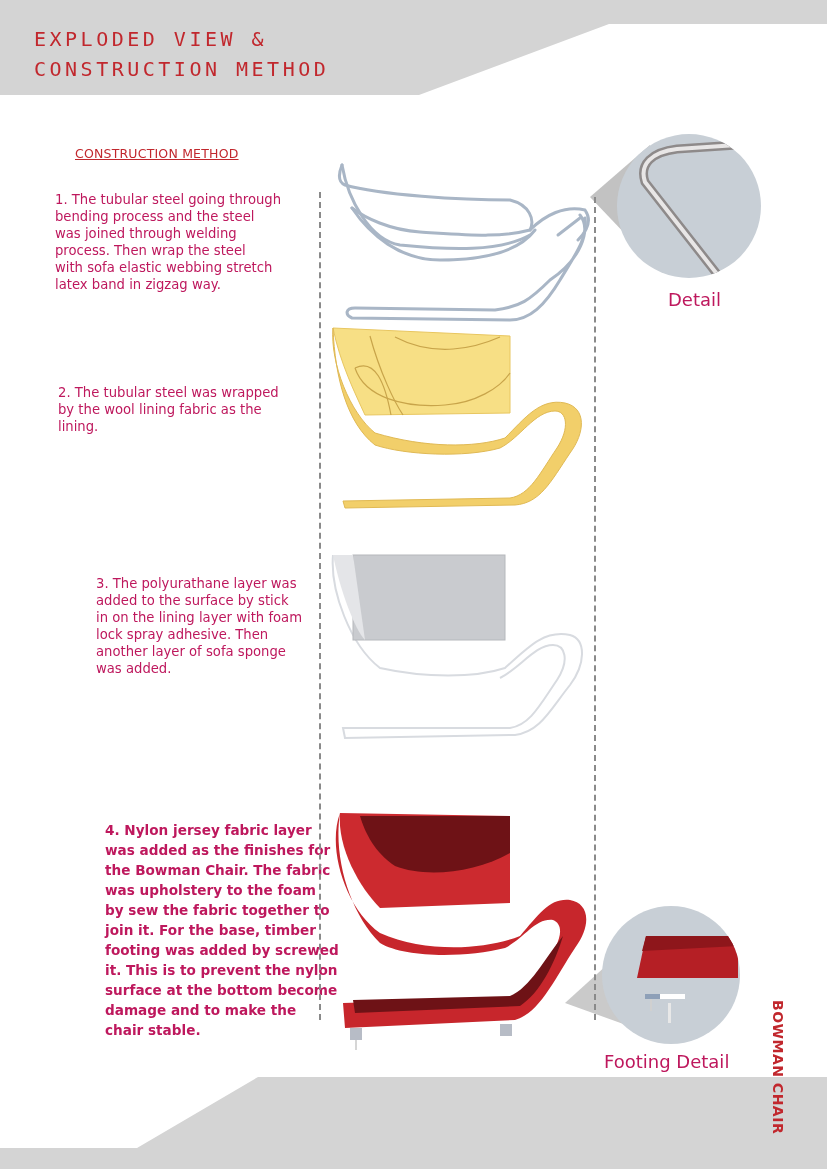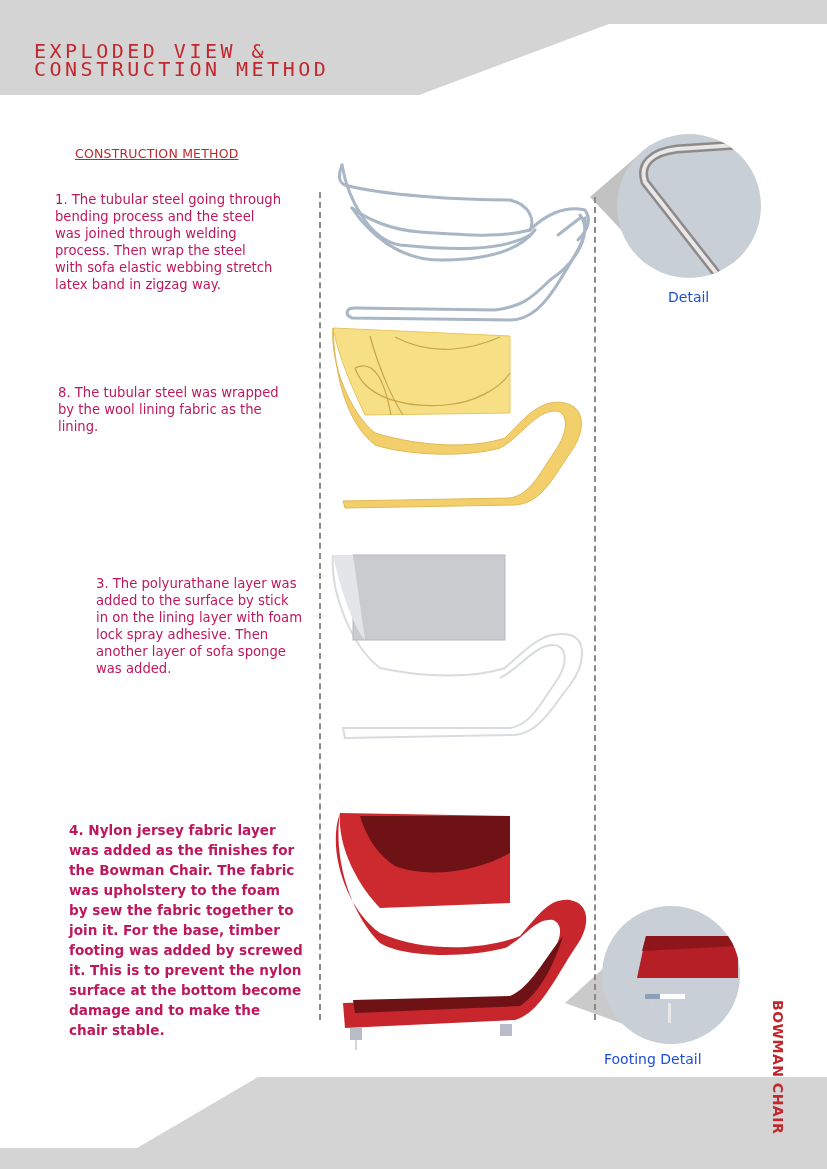--- a/index.html
+++ b/index.html
@@ -17,61 +17,61 @@
     }
     .section-heading {
       position: absolute; left: 75px; top: 146px;
       color: #c1272d; font-size: 12.5px; text-decoration: underline;
       letter-spacing: 0.2px;
     }
     .step-text {
       position: absolute; color: #be185d; font-size: 13.2px; line-height: 17px;
       white-space: pre-line;
     }
-    .step-4 { font-weight: bold; font-size: 13.6px; line-height: 20px; }
+    .step-4 { font-weight: bold; font-size: 13.6px; line-height: 20px; margin-left: 36px; }
     .dash-line {
       position: absolute; width: 0; border-left: 2px dashed #8a8a8a;
     }
     .figure { position: absolute; }
     .detail-circle {
       position: absolute; border-radius: 50%; background: #c8cfd6;
       overflow: hidden;
     }
     .caption {
-      position: absolute; color: #1d4ed8; font-size: 14px; white-space: nowrap;
+      position: absolute; color: #be185d; font-size: 18px; white-space: nowrap;
     }
     .vertical-label {
       position: absolute; left: 770px; top: 1000px;
       writing-mode: vertical-rl; color: #c1272d; font-size: 14px;
       font-weight: bold; letter-spacing: 0.5px; white-space: nowrap;
     }
   </style>
 </head>
 <body>
 
 <svg class="bg-shape" viewBox="0 0 827 1169">
   <polygon points="0,0 827,0 827,24 609,24 419,95 0,95" fill="#d4d4d4"></polygon>
   <polygon points="258,1077 827,1077 827,1169 0,1169 0,1148 137,1148" fill="#d4d4d4"></polygon>
 
   <polygon points="590,197 650,145 650,260" fill="#c2c2c2"></polygon>
   <polygon points="565,1003 640,935 640,1030" fill="#cacaca"></polygon>
 </svg>
 
-<div class="title-line" style="top:39px;text-align:center;">EXPLODED VIEW &amp;</div>
+<div class="title-line" style="top:27px;text-align:center;">EXPLODED VIEW &amp;</div>
 <div class="title-line" style="top:57px;">CONSTRUCTION METHOD</div>
 
 <div class="section-heading">CONSTRUCTION METHOD</div>
 
 <div class="step-text" style="left:55px; top:191px;">1. The tubular steel going through
 bending process and the steel
 was joined through welding
 process. Then wrap the steel
 with sofa elastic webbing stretch
 latex band in zigzag way.</div>
-<div class="step-text" style="left:58px; top:384px;">8. The tubular steel was wrapped
+<div class="step-text" style="left:58px; top:384px;">2. The tubular steel was wrapped
 by the wool lining fabric as the
 lining.</div>
 <div class="step-text" style="left:64px; top:575px;margin-left:32px;">3. The polyurathane layer was
 added to the surface by stick
 in on the lining layer with foam
 lock spray adhesive. Then
 another layer of sofa sponge
 was added.</div>
 <div class="step-text step-4" style="left:69px; top:820px;">4. Nylon jersey fabric layer
 was added as the finishes for

